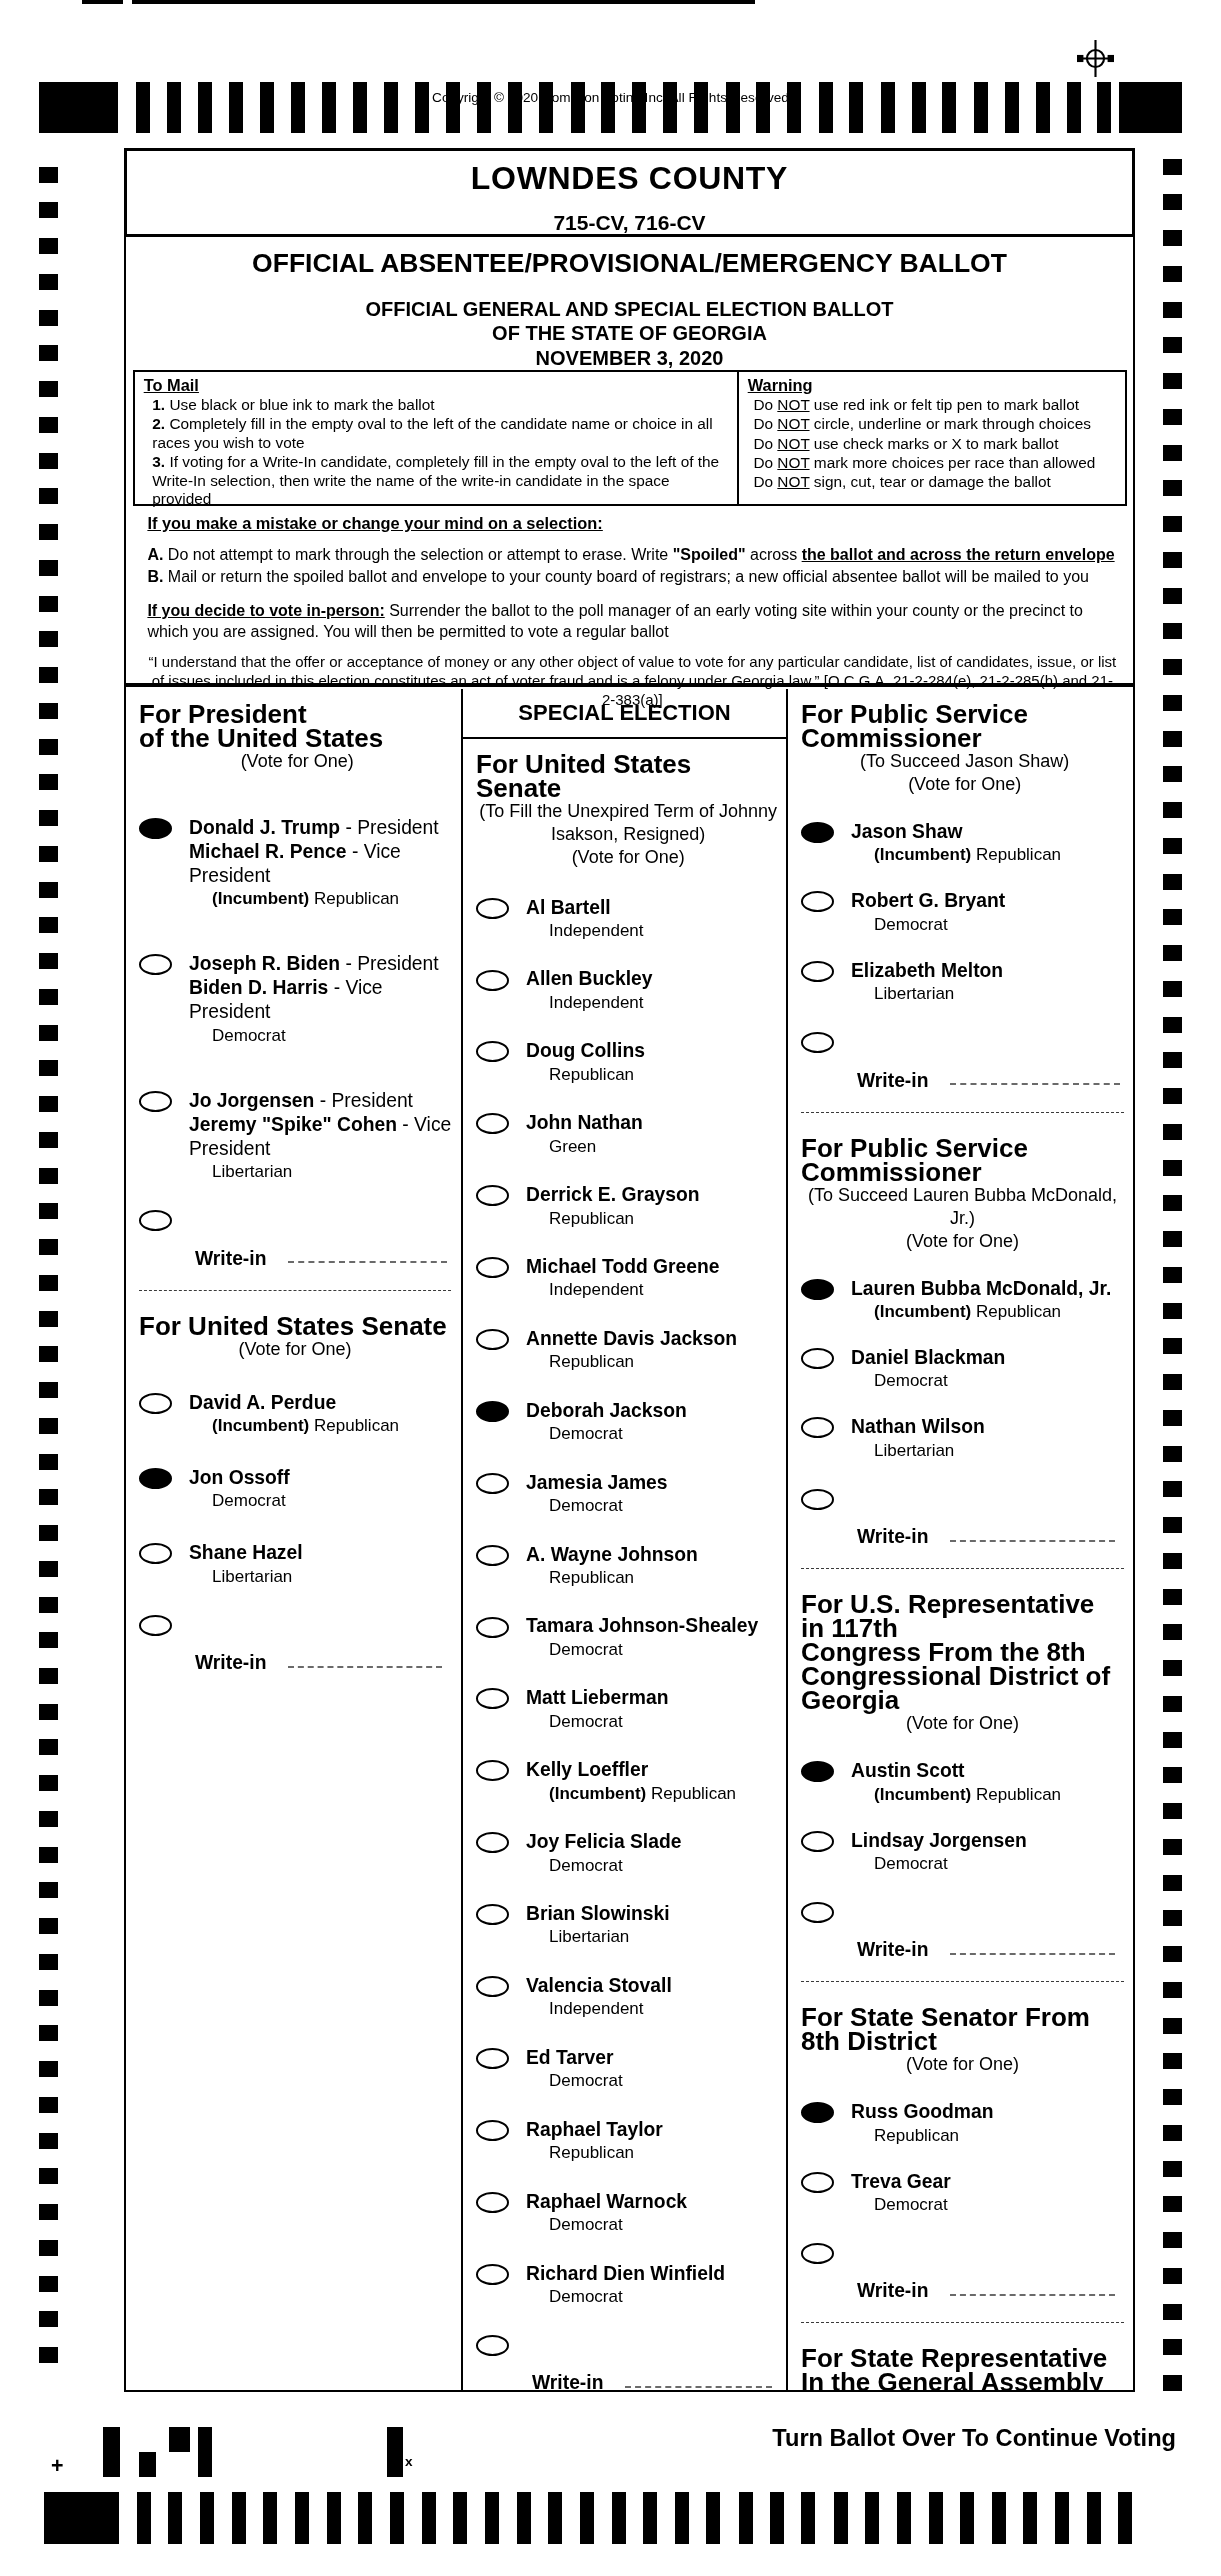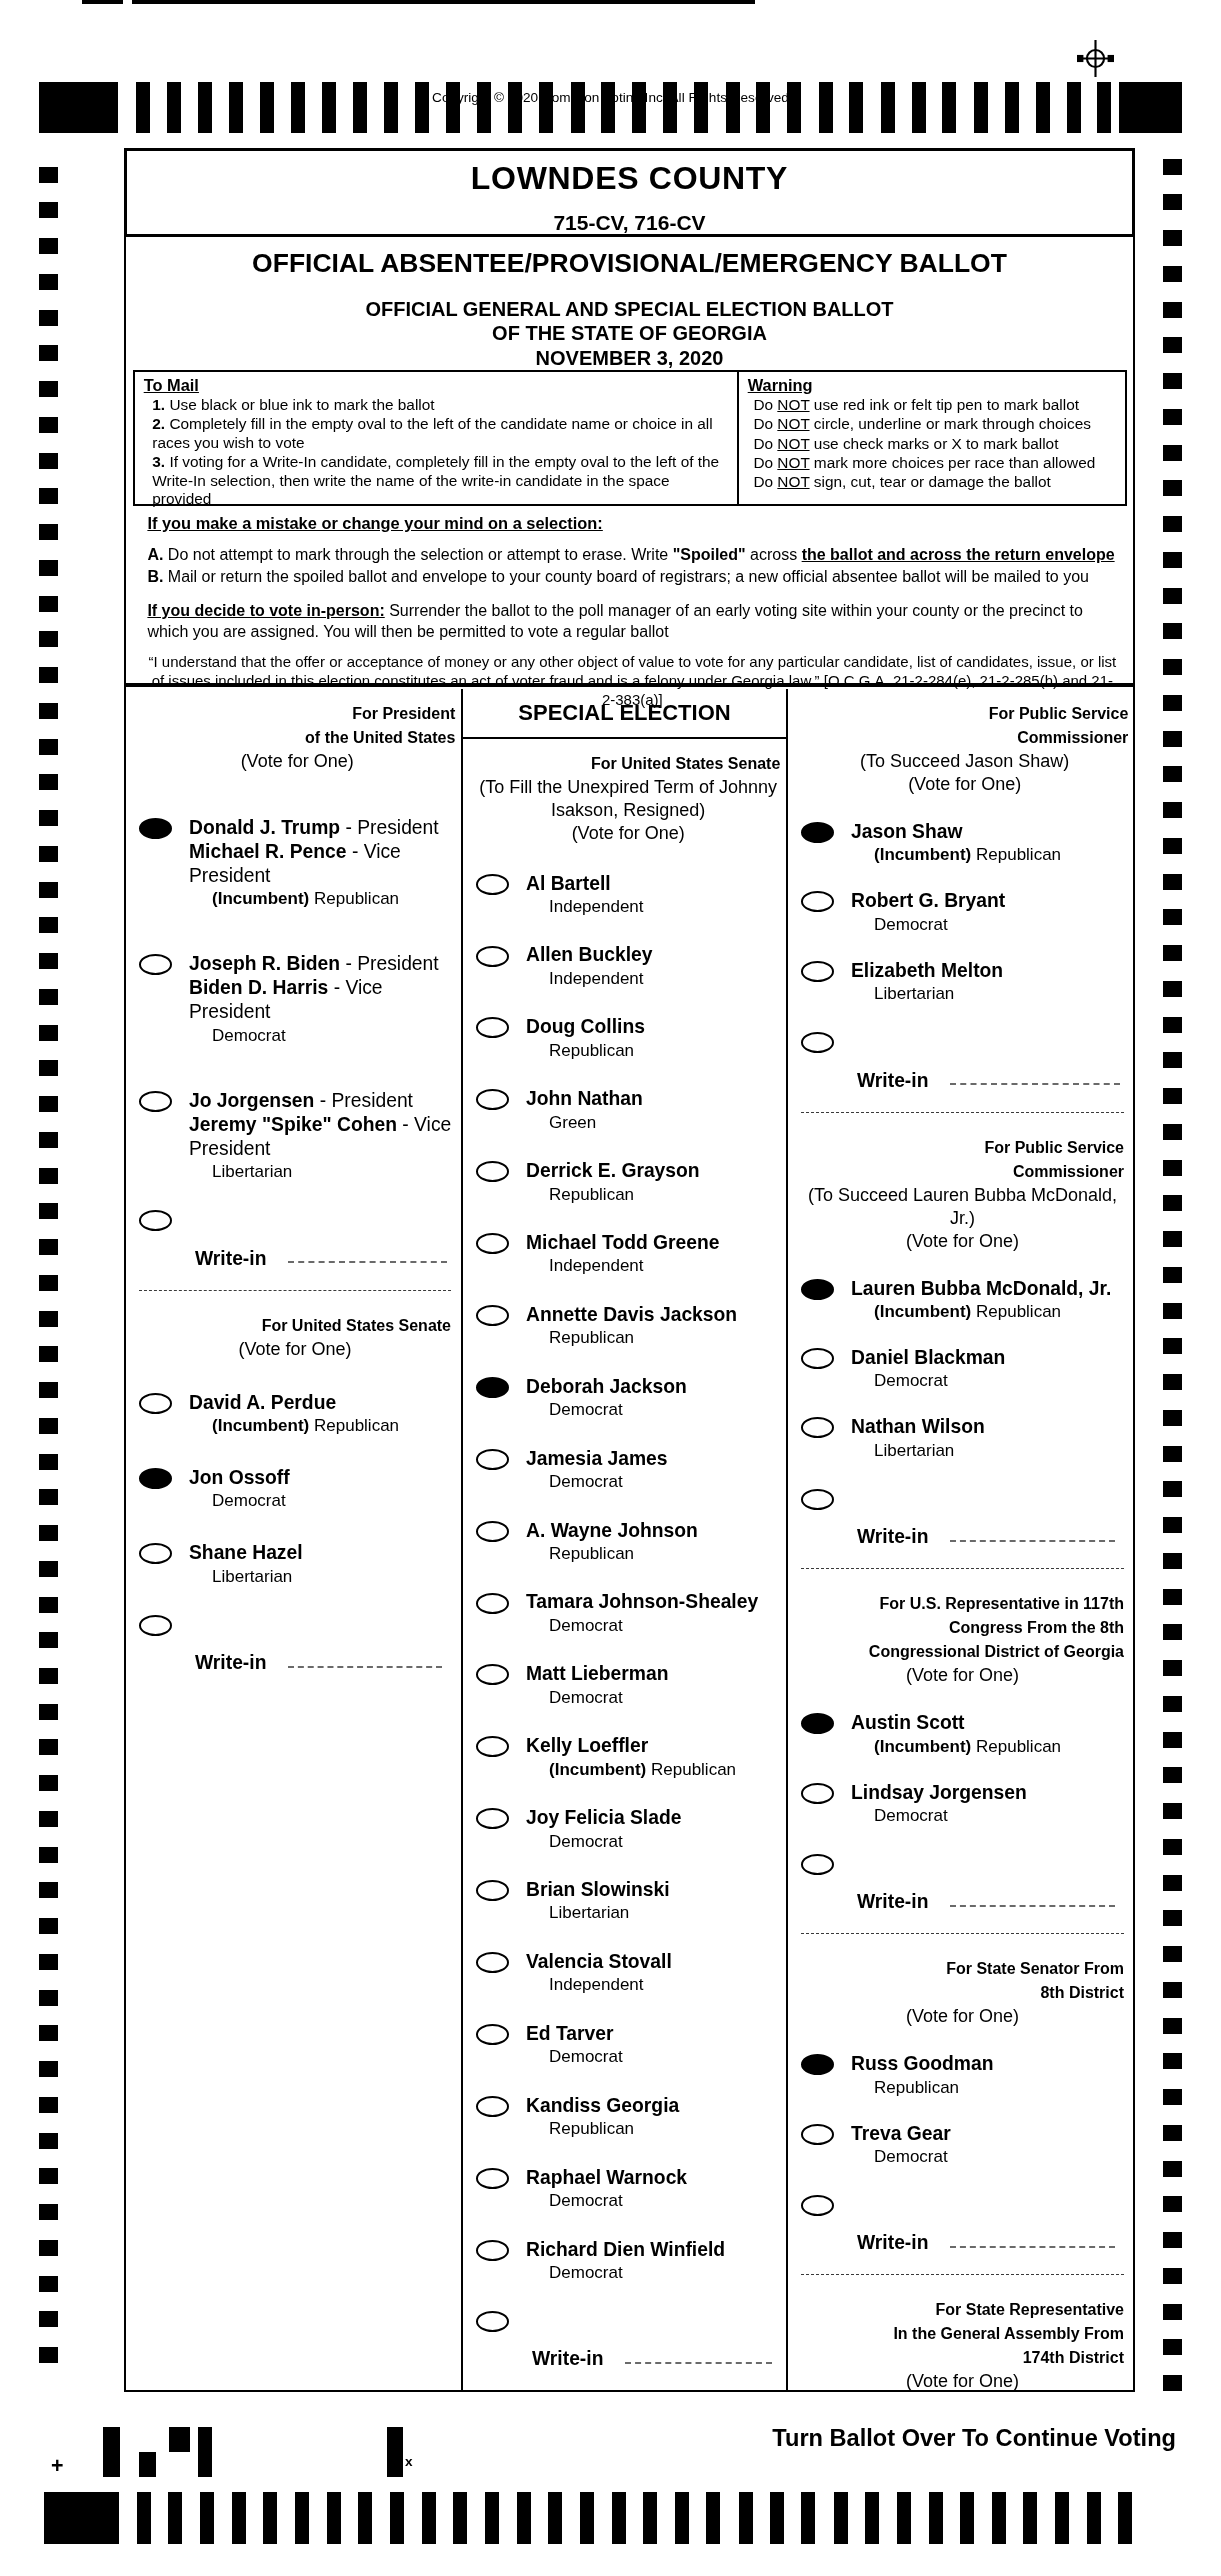--- a/index.html
+++ b/index.html
@@ -37,21 +37,21 @@
   #legal-text{font-size:15px;text-align:center;margin-top:10px;line-height:19.3px;}
   #header-sep{left:124px;top:683px;width:1011px;height:4.3px;background:#000;}
   
   .col{position:absolute;top:689px;height:1703px;box-sizing:border-box;
        padding:0 5.7px 0 13px;overflow:hidden;}
   #col-left{left:126px;width:335px;}
   #col-middle{left:461px;width:325px;border-left:2.1px solid #000;}
   #col-right{left:786px;width:348px;border-left:2.1px solid #000;}
   .banner{text-align:center;font-size:22px;font-weight:bold;padding:10.7px 0 11.4px;
           border-bottom:2.1px solid #000;margin:0 -5.7px 0 -13px;}
-  .contest-title{text-align:right;font-weight:bold;font-size:16px;line-height:24px;margin-top:13px;}
+  .contest-title{text-align:left;font-weight:bold;font-size:26px;line-height:24px;margin-top:13px;}
   .contest-note{text-align:center;font-size:18px;line-height:23px;}
   .contest.sep{border-top:1.4px dashed #3a3a3a;margin-top:20px;padding-top:10px;margin-right:4.3px;}
   .cand{display:flex;}
   #col-left .cand{margin-top:30px;}
   #col-left .contest.big .cand{margin-top:43px;}
   #col-middle .cand{margin-top:26.5px;}
   #col-right .cand{margin-top:24px;}
   .oval{flex:0 0 auto;display:inline-block;width:33px;height:21px;border:2.1px solid #000;
         border-radius:50%;margin-top:2.1px;background:#fff;box-sizing:border-box;}
   .oval.filled{background:#000;border-color:#000;}
@@ -332,21 +332,21 @@
         <div class="cand">
           <span class="oval"></span>
           <div class="ctext">
             <div class="cname"><span class="b">Ed Tarver</span></div>
             <div class="cparty"><span>Democrat</span></div>
           </div>
         </div>
         <div class="cand">
           <span class="oval"></span>
           <div class="ctext">
-            <div class="cname"><span class="b">Kandiss Georgia</span></div>
+            <div class="cname"><span class="b">Raphael Taylor</span></div>
             <div class="cparty"><span>Republican</span></div>
           </div>
         </div>
         <div class="cand">
           <span class="oval"></span>
           <div class="ctext">
             <div class="cname"><span class="b">Raphael Warnock</span></div>
             <div class="cparty"><span>Democrat</span></div>
           </div>
         </div>

